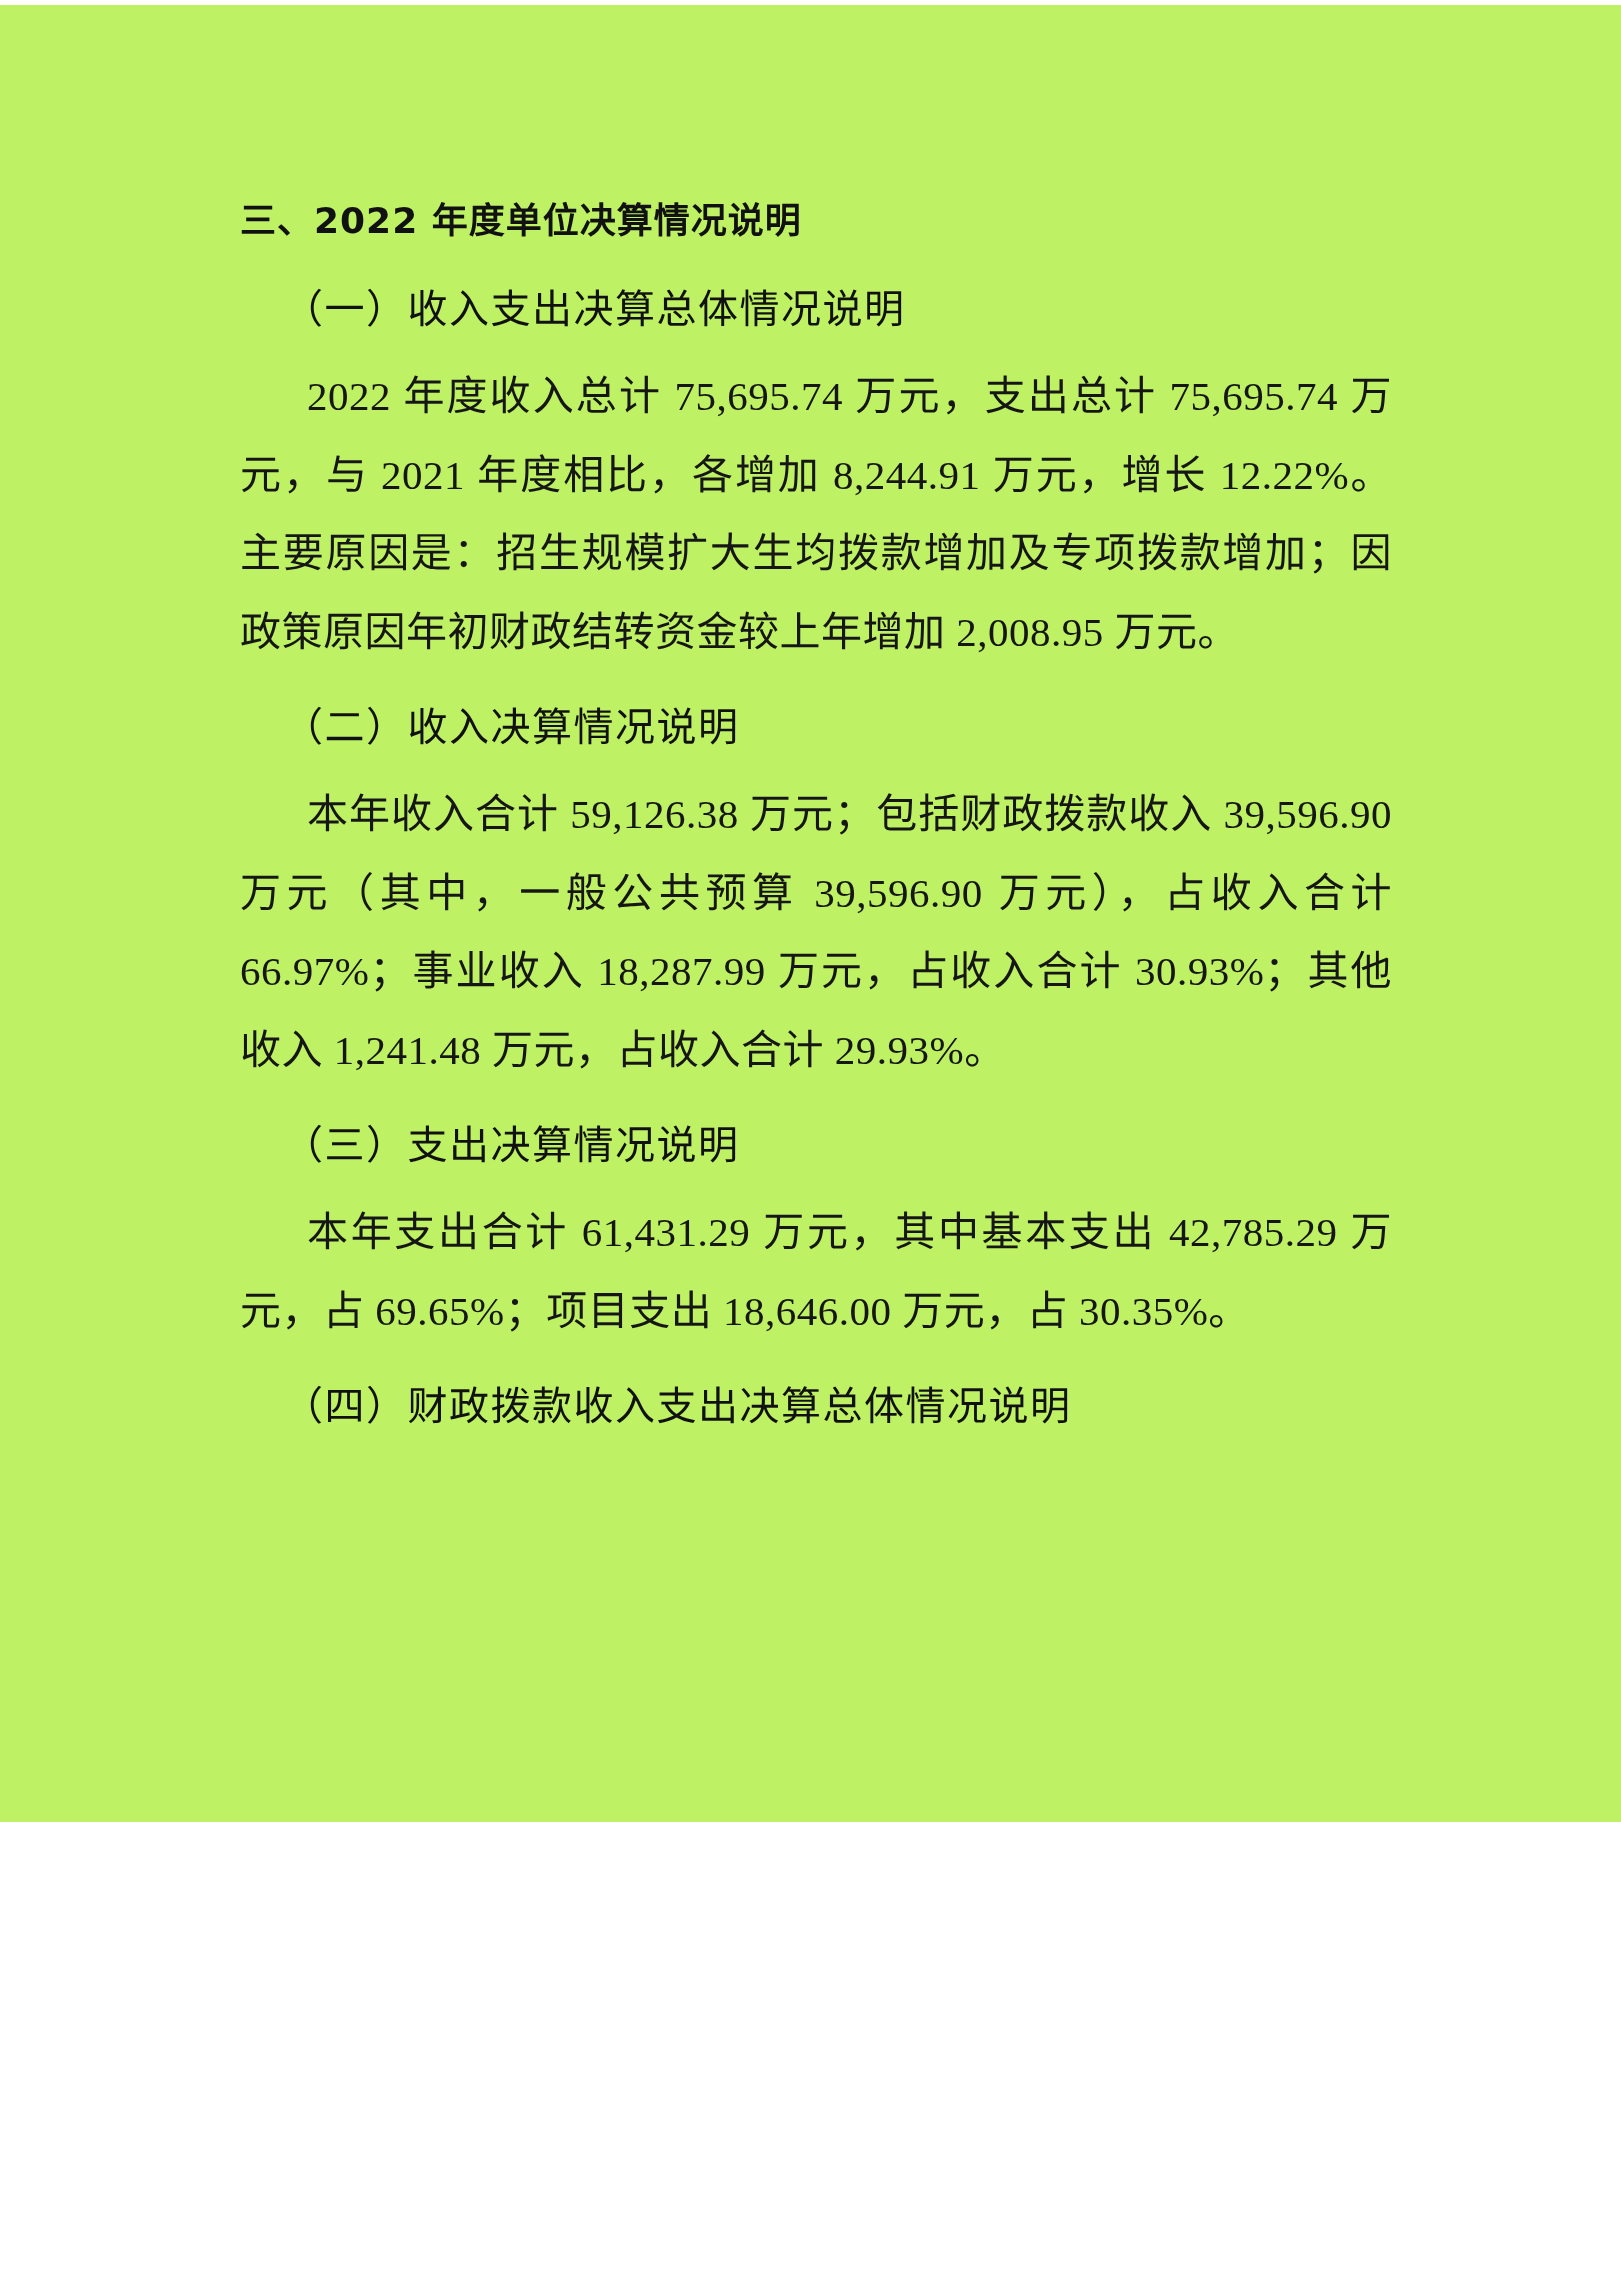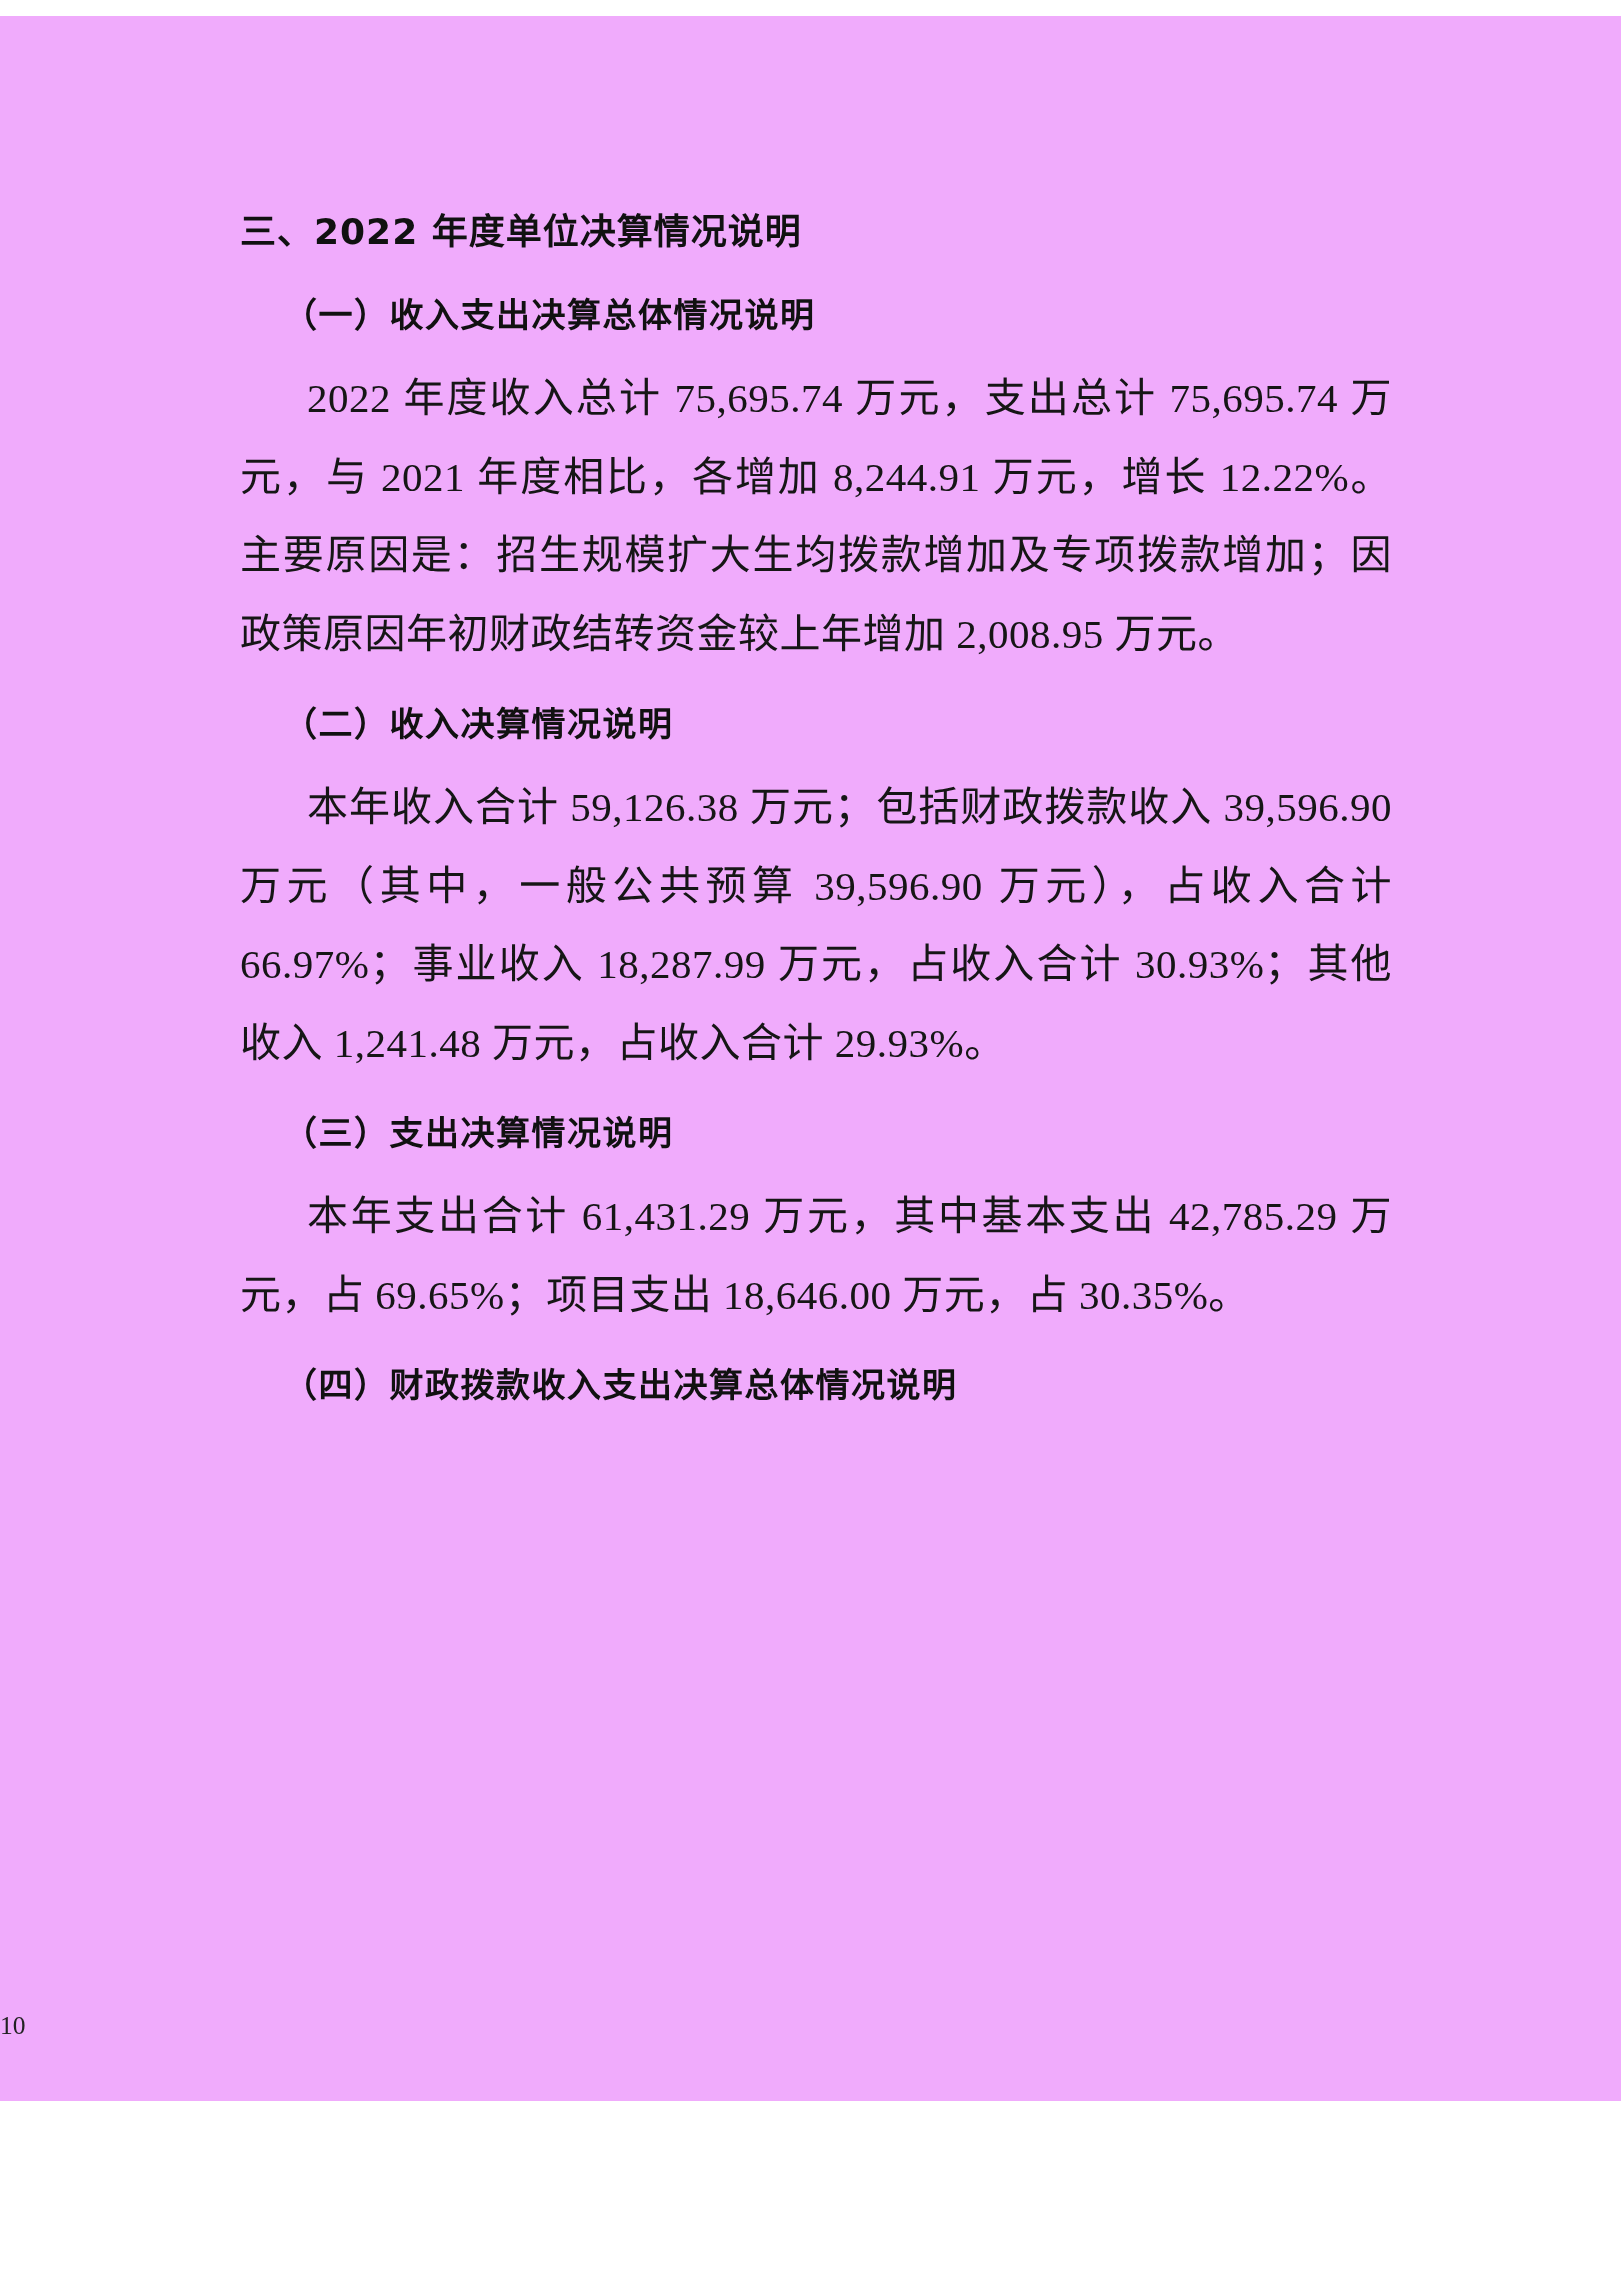--- a/index.html
+++ b/index.html
@@ -4,23 +4,23 @@
 <title>2022 年度单位决算情况说明</title>
 <style>
   html, body {
     margin: 0;
     padding: 0;
     background: #ffffff;
   }
   .page {
     position: relative;
     width: 1621px;
-    height: 2085px;
-    margin: 16px auto;
-    background: #f0abfc;
+    height: 1817px;
+    margin: 5px auto;
+    background: #bef264;
     box-sizing: border-box;
     font-family: "Liberation Serif", "DejaVu Serif", serif;
     color: #1a1a1a;
     overflow: hidden;
   }
   .content {
     position: absolute;
     left: 240px;
     top: 191px;
     width: 1152px;
@@ -30,22 +30,22 @@
     font-size: 36px;
     font-weight: bold;
     letter-spacing: 1px;
     margin: 0 0 33px 0;
     padding: 0;
     line-height: 1.4;
     color: #111;
   }
   h2.sub-title {
     font-family: "DejaVu Serif", "Liberation Serif", serif;
-    font-size: 34px;
-    font-weight: bold;
+    font-size: 40px;
+    font-weight: normal;
     letter-spacing: 1.5px;
     margin: 0 0 17.6px 0;
     padding: 0 0 0 43px;
     line-height: 1.5;
     color: #111;
   }
   p.body-text {
     font-size: 41px;
     line-height: 1.92;
     margin: 0 0 25.5px 0;

